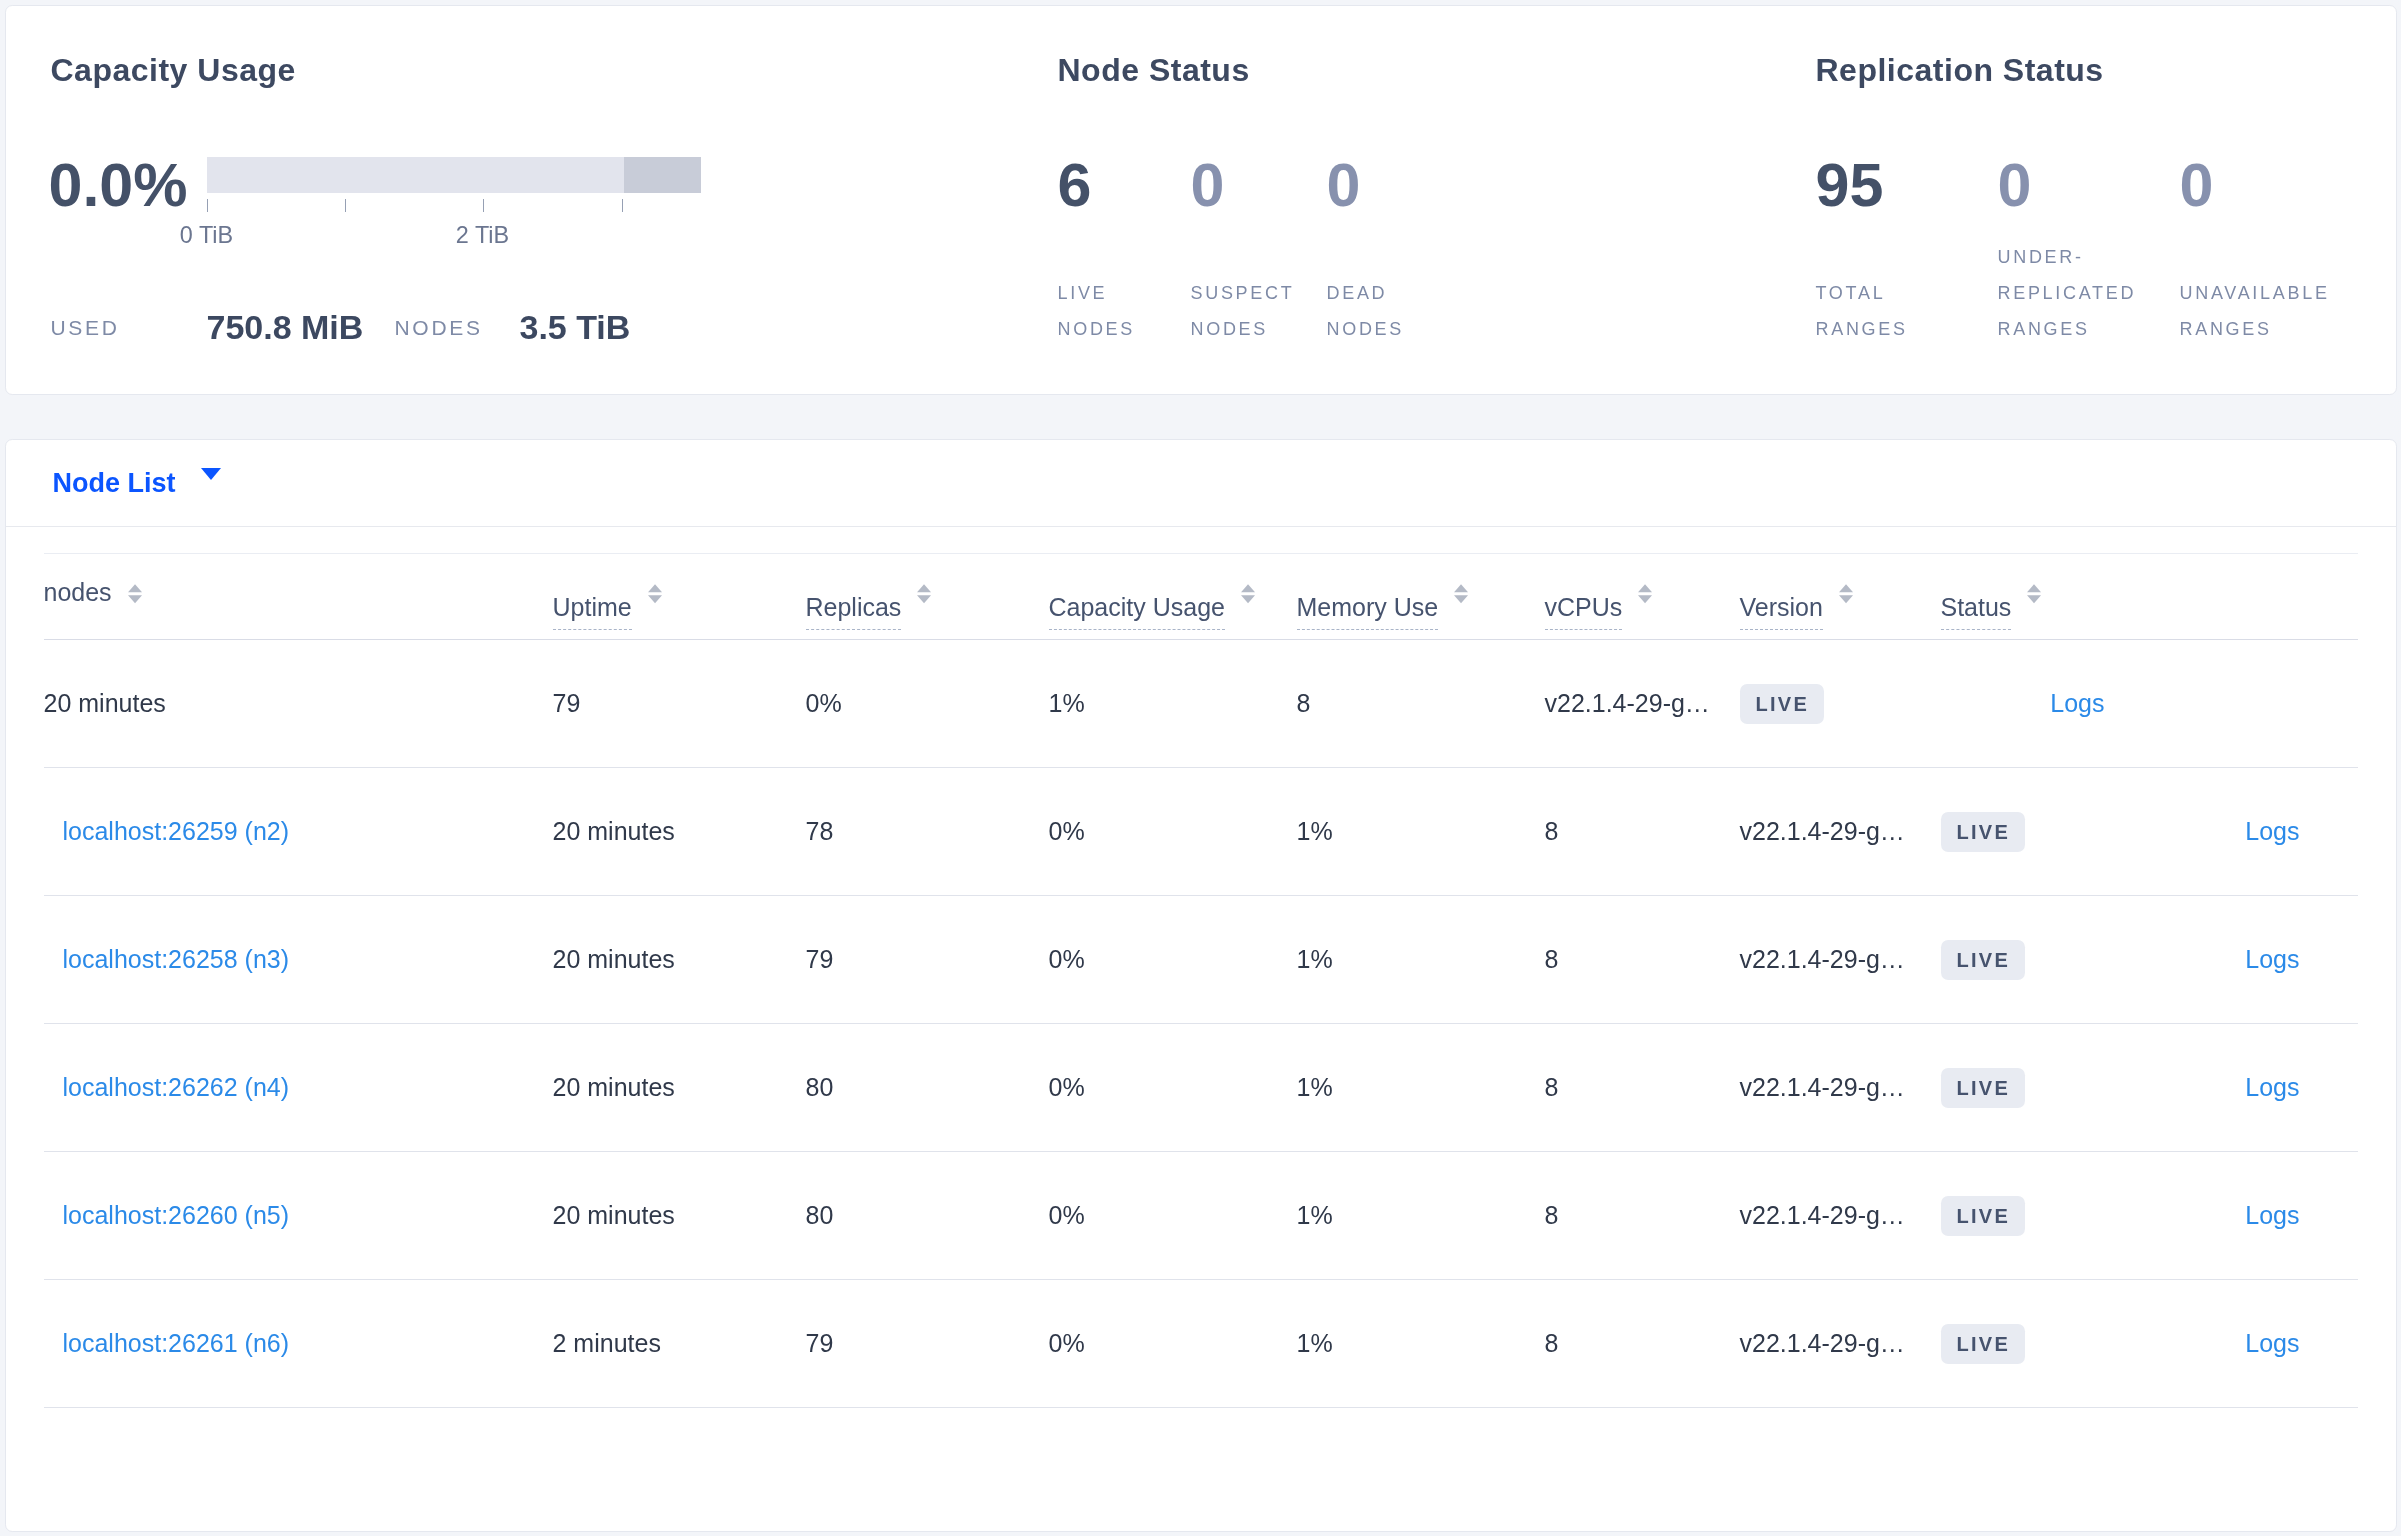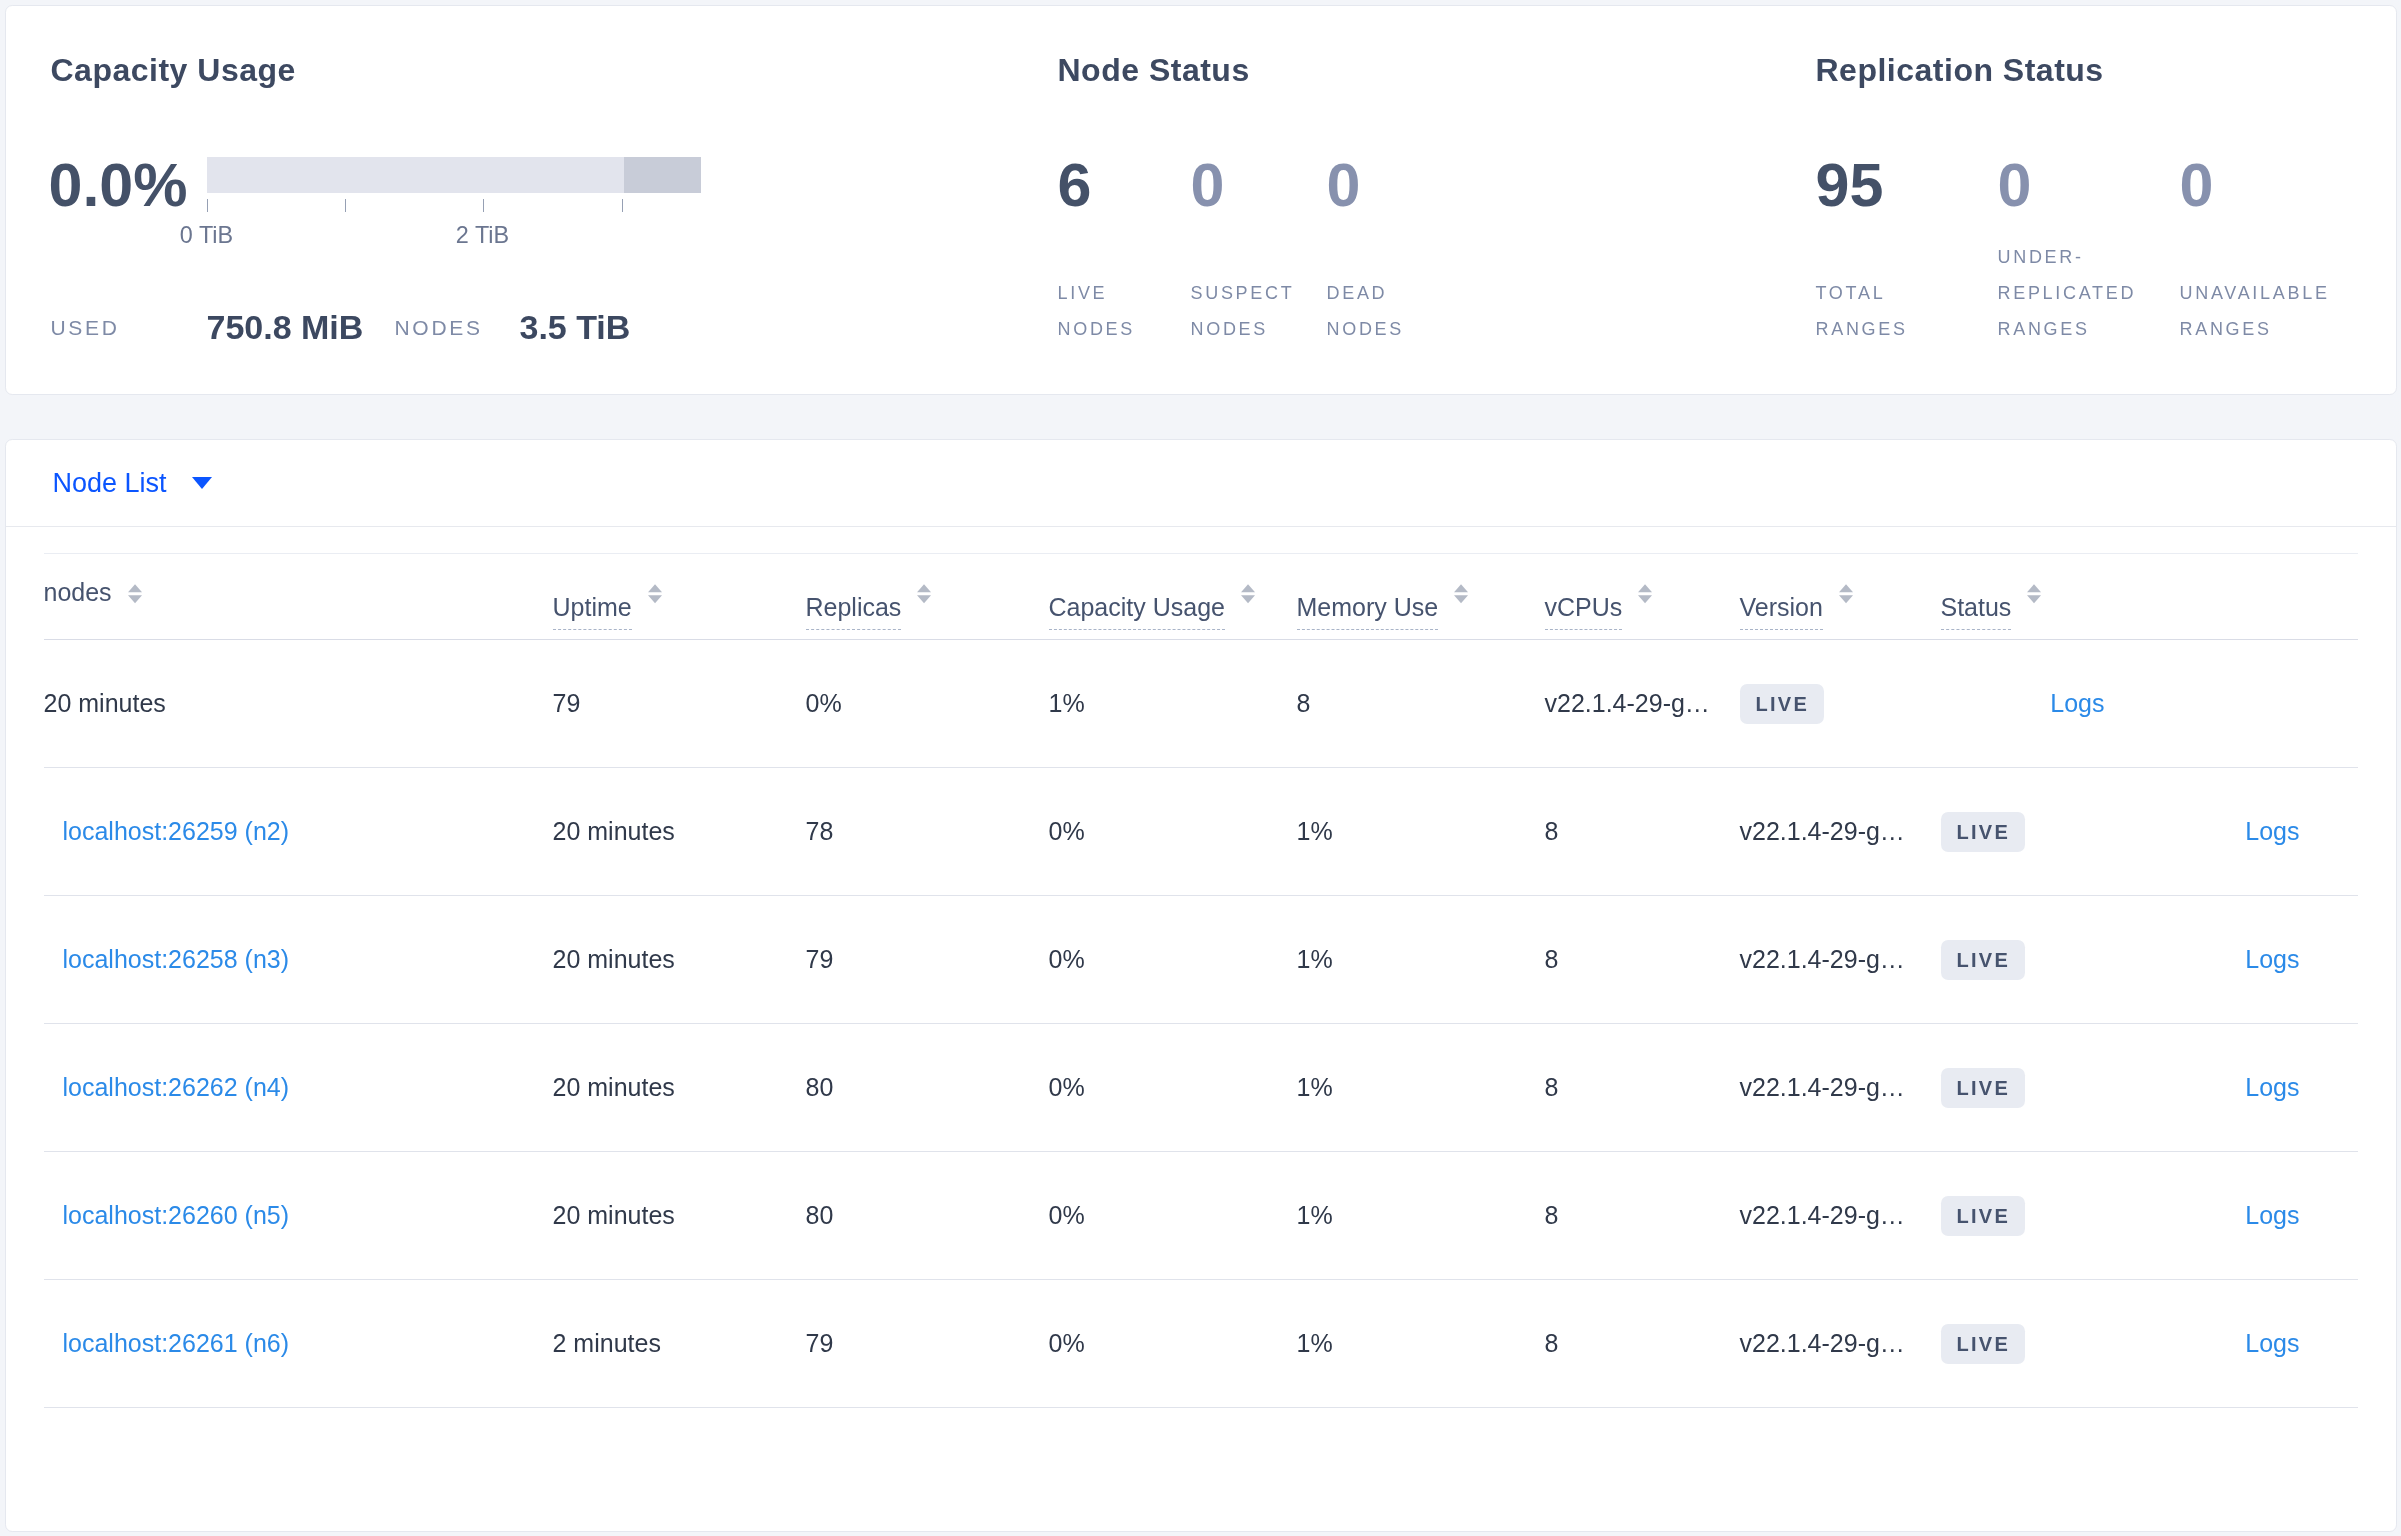--- a/index.html
+++ b/index.html
@@ -62,22 +62,22 @@
     font-size: 18px; line-height: 36px; letter-spacing: 2.7px;
     color: #7e8aa6; white-space: nowrap;
   }
   
   .list-card { top: 439px; height: 1093px; }
   .list-bar {
     height: 87px; border-bottom: 1.8px solid #e7e9ee;
     display: flex; align-items: center; padding-left: 47px;
   }
   .list-selector {
-    display: flex; align-items: center; cursor: pointer;
-    color: #0b55ff; font-size: 27px; font-weight: 400;
+    display: flex; cursor: pointer;
+    color: #0b55ff; font-size: 27px; font-weight: 700;
   }
   .caret-down {
     width: 0; height: 0; margin-left: 25px;
     border-left: 10px solid transparent;
     border-right: 10px solid transparent;
     border-top: 12.6px solid #0b55ff;
   }
   .table-area { padding: 0 38px; }
   .nodes-heading {
     margin: 0; padding-top: 48px;

